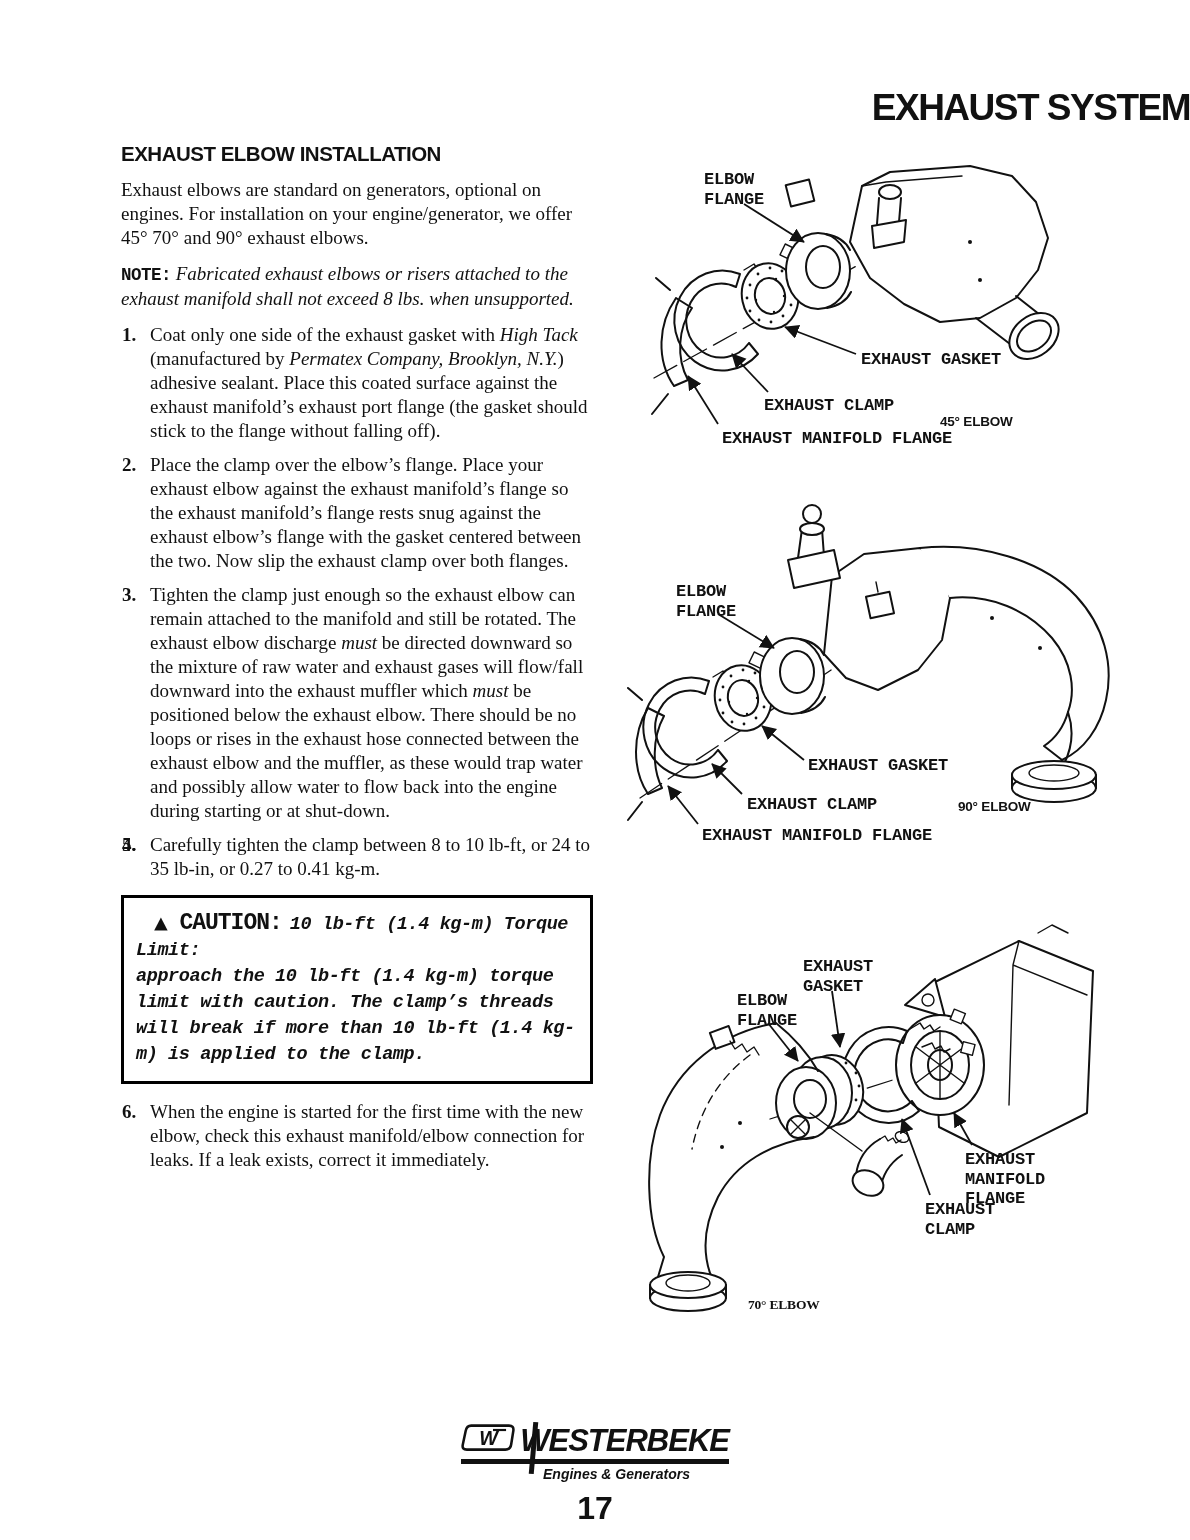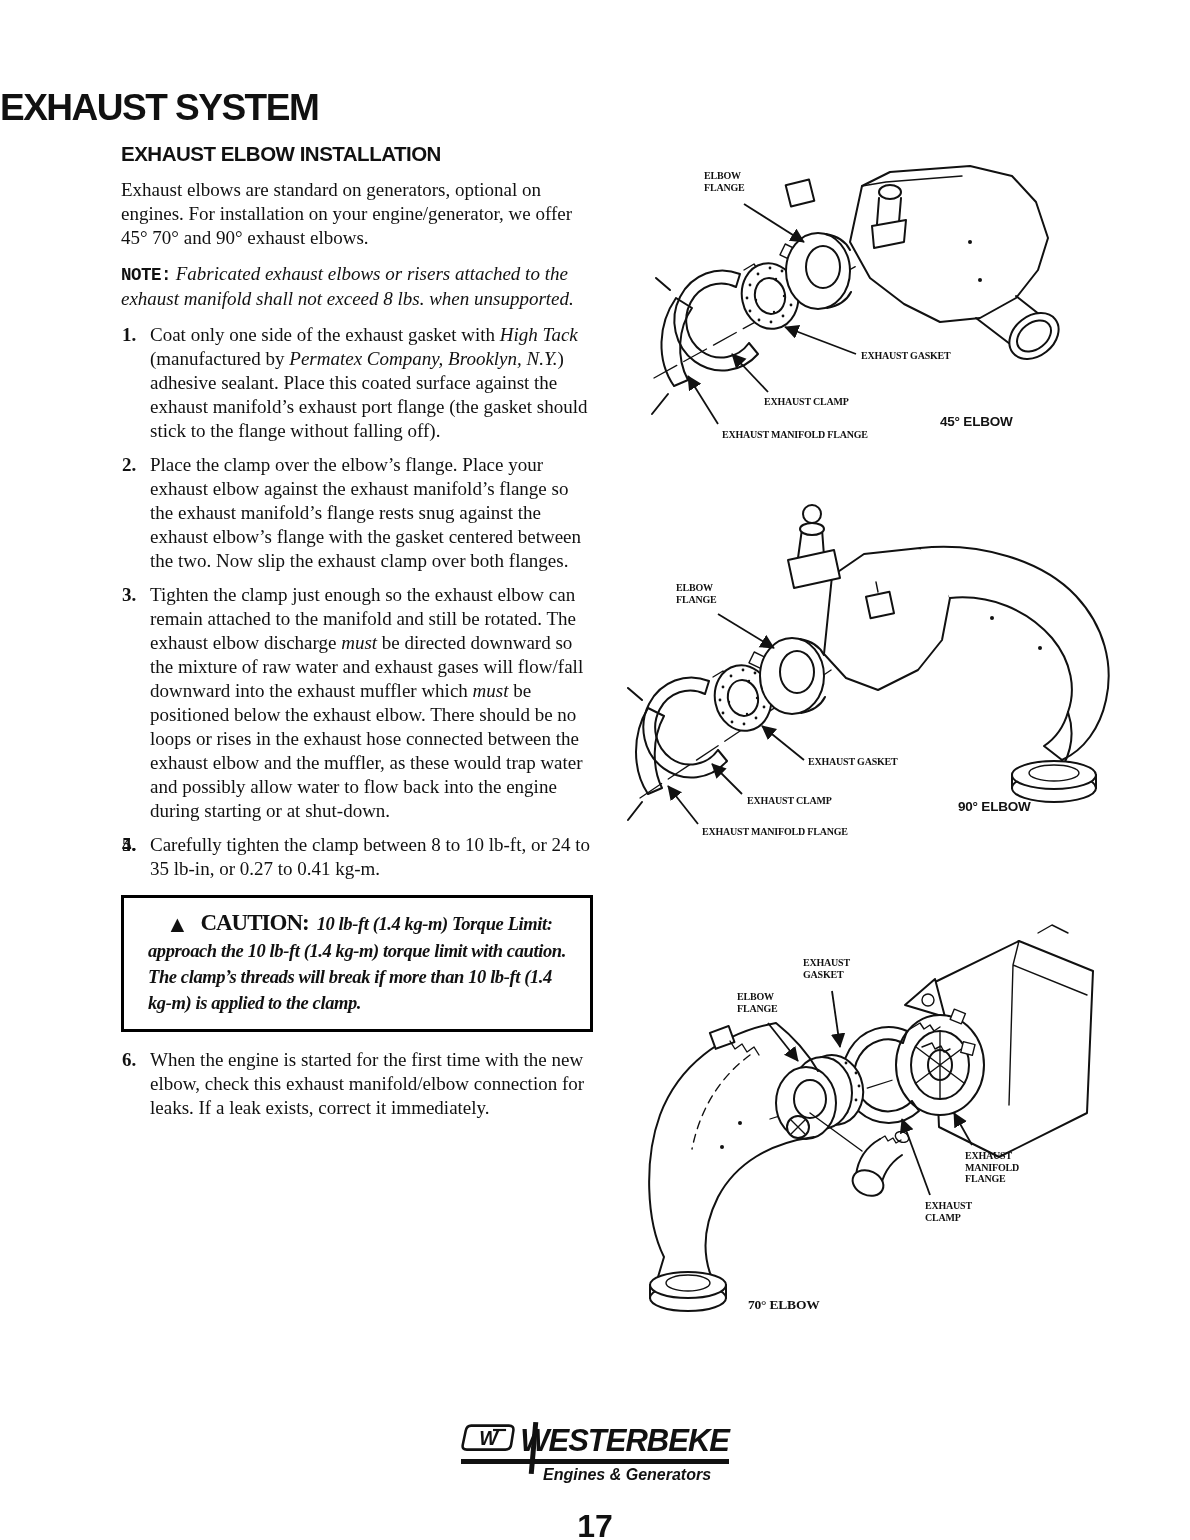--- a/index.html
+++ b/index.html
@@ -1,59 +1,59 @@
 <!DOCTYPE html>
 <html><head>
 <meta charset="utf-8">
 <style>
   html,body{margin:0;padding:0;background:#fff;}
   .page{position:relative;width:1190px;height:1540px;background:#fff;color:#111;overflow:hidden;}
 
-  .page-title{position:absolute;top:62px;left:0;width:100%;text-align:left;
+  .page-title{position:absolute;top:62px;left:0;width:100%;text-align:right;
     font-family:"Liberation Sans",sans-serif;font-weight:bold;font-size:37px;letter-spacing:-1.5px;}
 
   .left-col{position:absolute;left:121px;top:142px;width:472px;
     font-family:"Liberation Serif",serif;font-size:19px;line-height:24px;}
 
   .section-heading{margin:0 0 12px 0;font-family:"Liberation Sans",sans-serif;
     font-weight:bold;font-size:20.5px;letter-spacing:-0.5px;}
 
   .para{margin:0 0 12px 0;}
   .note{margin:0 0 12px 0;font-style:italic;}
   .note-label{font-style:normal;font-family:Liberation Mono, monospace;
     font-weight:bold;font-size:17.5px;letter-spacing:-0.5px;}
 
   ol.steps{list-style:none;margin:0;padding:0;}
   .step{position:relative;padding-left:29px;margin:0 0 10px 0;}
   .step-num{position:absolute;left:1px;font-weight:bold;}
   .step-text i{font-style:italic;}
 
-  .caution-box{border:3px solid #000;margin:14px 0 16px 0;padding:12px 12px 13px 24px;
-    font-family:Liberation Serif, serif;font-weight:bold;font-style:italic;
+  .caution-box{border:3px solid #000;margin:14px 0 16px 0;padding:12px 12px 13px 12px;
+    font-family:Liberation Mono, monospace;font-weight:bold;font-style:italic;
     font-size:18.5px;line-height:26px;letter-spacing:-0.4px;}
   .caution-triangle{font-style:normal;font-size:23px;margin:0 12px 0 18px;vertical-align:-2px;}
   .caution-label{font-style:normal;font-size:23px;letter-spacing:-1px;margin-right:8px;}
   .caution-body{display:block;}
 
   .diagram{position:absolute;}
   .diagram svg{position:absolute;left:0;top:0;}
-  .dlabel{position:absolute;font-family:Liberation Serif, serif;font-weight:bold;
-    font-size:10px;line-height:1.15;letter-spacing:-0.2px;white-space:pre-line;}
+  .dlabel{position:absolute;font-family:Liberation Mono, monospace;font-weight:bold;
+    font-size:17px;line-height:1.15;letter-spacing:-0.2px;white-space:pre-line;}
   .dcaption{position:absolute;font-family:"Liberation Sans",sans-serif;font-weight:bold;
     font-size:13.5px;letter-spacing:-0.2px;white-space:nowrap;}
 
   .footer{position:absolute;left:0;top:1418px;width:100%;display:flex;flex-direction:column;align-items:center;}
   .logo{position:relative;width:268px;}
   .logo-row{display:flex;align-items:flex-end;}
   .logo-brand{font-family:"Liberation Sans",sans-serif;font-weight:bold;font-style:italic;
     font-size:31px;letter-spacing:-1px;line-height:34px;margin-left:4px;}
   .logo-underline{height:5px;background:#111;margin-top:1px;}
   .logo-descender{position:absolute;left:70px;top:4px;width:5px;height:52px;background:#111;transform:rotate(5deg);}
   .logo-tagline{font-family:"Liberation Sans",sans-serif;font-weight:bold;font-style:italic;
-    font-size:16px;margin:2px 0 18px 82px;}
+    font-size:14px;margin:2px 0 2px 82px;}
   .page-number{font-family:"Liberation Sans",sans-serif;font-weight:bold;font-size:32px;margin-top:6px;}
 
   svg .ln{stroke:#111;stroke-width:2;fill:none;stroke-linecap:round;stroke-linejoin:round;}
   svg .fw{fill:#fff;}
   svg .thin{stroke-width:1.4;}
   svg .dash{stroke-width:1.3;stroke-dasharray:26 8;}
   svg .dot{fill:#111;stroke:none;}
   svg .arrow{stroke:#111;stroke-width:1.8;fill:none;}
 </style>
 </head>

